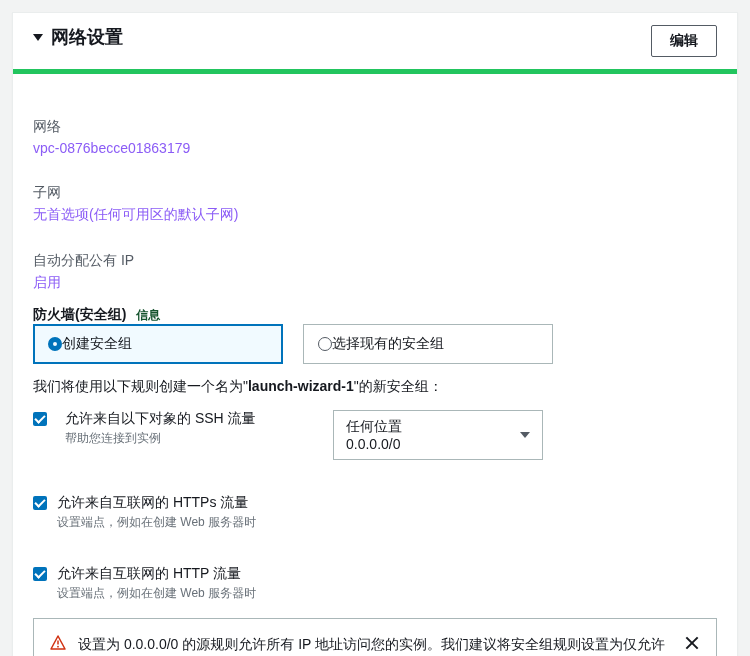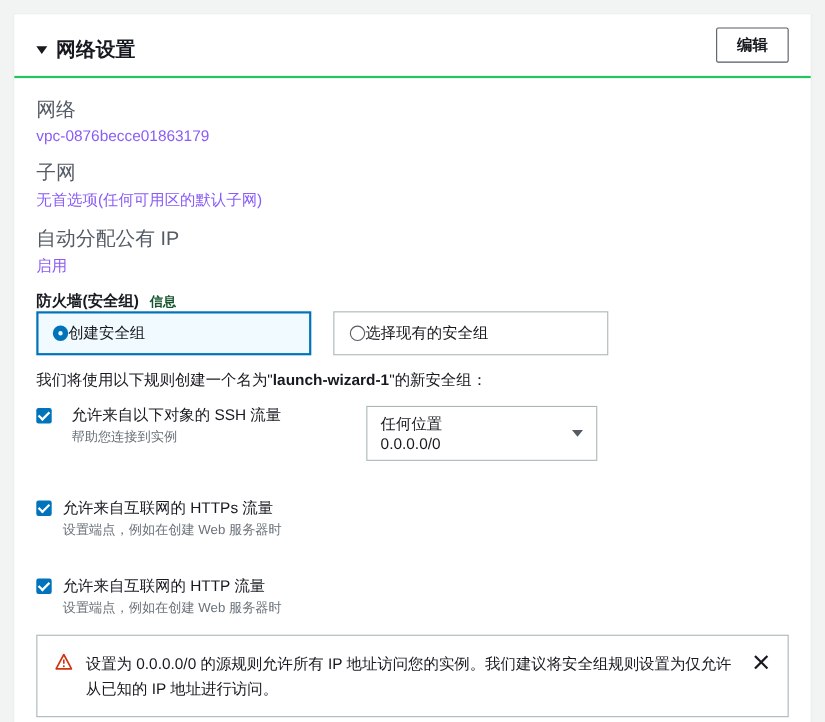--- a/index.html
+++ b/index.html
@@ -10,24 +10,24 @@
       color: #16191f;
       padding: 12px;
     }
     .panel {
       background: #fff;
       border: 1px solid #eaeded;
       box-shadow: 0 1px 1px rgba(0,0,0,0.05);
     }
     .panel-header {
       display: flex;
-      align-items: flex-end;
+      align-items: flex-start;
       justify-content: space-between;
       padding: 12px 20px;
-      border-bottom: 2px solid #22c55e;
+      border-bottom: 5px solid #22c55e;
     }
     .panel-title-wrap {
       display: flex;
       align-items: center;
       gap: 8px;
     }
     .caret {
       width: 0; height: 0;
       border-left: 5px solid transparent;
       border-right: 5px solid transparent;
@@ -47,21 +47,22 @@
       cursor: pointer;
       border-radius: 2px;
     }
     .panel-body {
       padding: 16px 20px 20px;
     }
     .field-group { margin-bottom: 14px; }
     .field-label {
       color: #545b64;
       margin-bottom: 4px;
-      font-size: 18px;
+      font-size: 14px;
+      margin-top: 28px;
     }
     .field-value { color: #8b5cf6; font-size: 14px; }
     .section-title {
       font-weight: 700;
       font-size: 14px;
       display: inline;
     }
     .info-link {
       color: #14532d;
       font-size: 12px;

